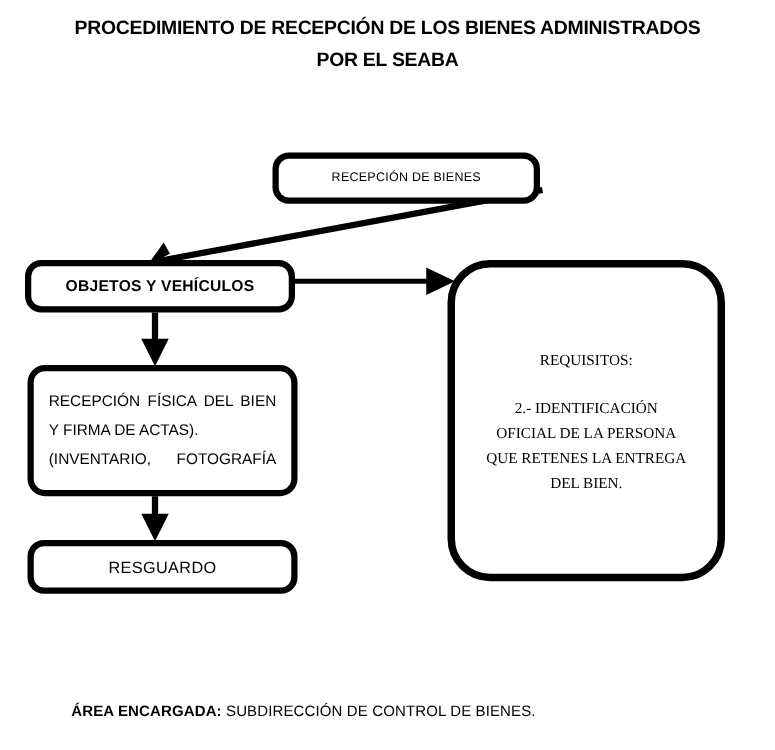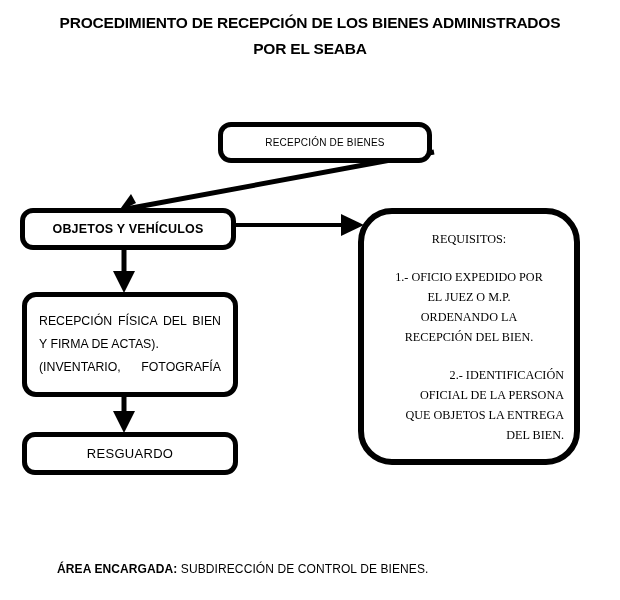--- a/index.html
+++ b/index.html
@@ -133,21 +133,21 @@
     padding: 0 10px;
   }
   .req-heading {
     display: block;
     margin-bottom: 18px;
   }
   .req-item {
     display: block;
     margin-bottom: 18px;
   }
-  .req-item:last-child { margin-bottom: 0; text-align: right; }
+  .req-item:last-child { margin-bottom: 0; }
   .req-item span { display: block; }
 
   
   .footer {
     position: absolute;
     left: 57px;
     top: 562px;
     font-size: 12px;
     letter-spacing: 0.1px;
     white-space: nowrap;
@@ -210,29 +210,23 @@
   </div>
 
   <div class="node" id="node-resguardo">
     <div class="node-inner">RESGUARDO</div>
   </div>
 
   <div class="node" id="node-requisitos">
     <div class="node-inner">
       <span class="req-heading">REQUISITOS:</span>
       <span class="req-item">
-        <span>1.- OFICIO EXPEDIDO POR</span>
-        <span>EL JUEZ O M.P.</span>
-        <span>ORDENANDO LA</span>
-        <span>RECEPCIÓN DEL BIEN.</span>
-      </span>
-      <span class="req-item">
         <span>2.- IDENTIFICACIÓN</span>
         <span>OFICIAL DE LA PERSONA</span>
-        <span>QUE OBJETOS LA ENTREGA</span>
+        <span>QUE RETENES LA ENTREGA</span>
         <span>DEL BIEN.</span>
       </span>
     </div>
   </div>
 
   <div class="footer">
     <span class="footer-label">ÁREA ENCARGADA:</span>
     <span class="footer-value">SUBDIRECCIÓN DE CONTROL DE BIENES.</span>
   </div>
 

